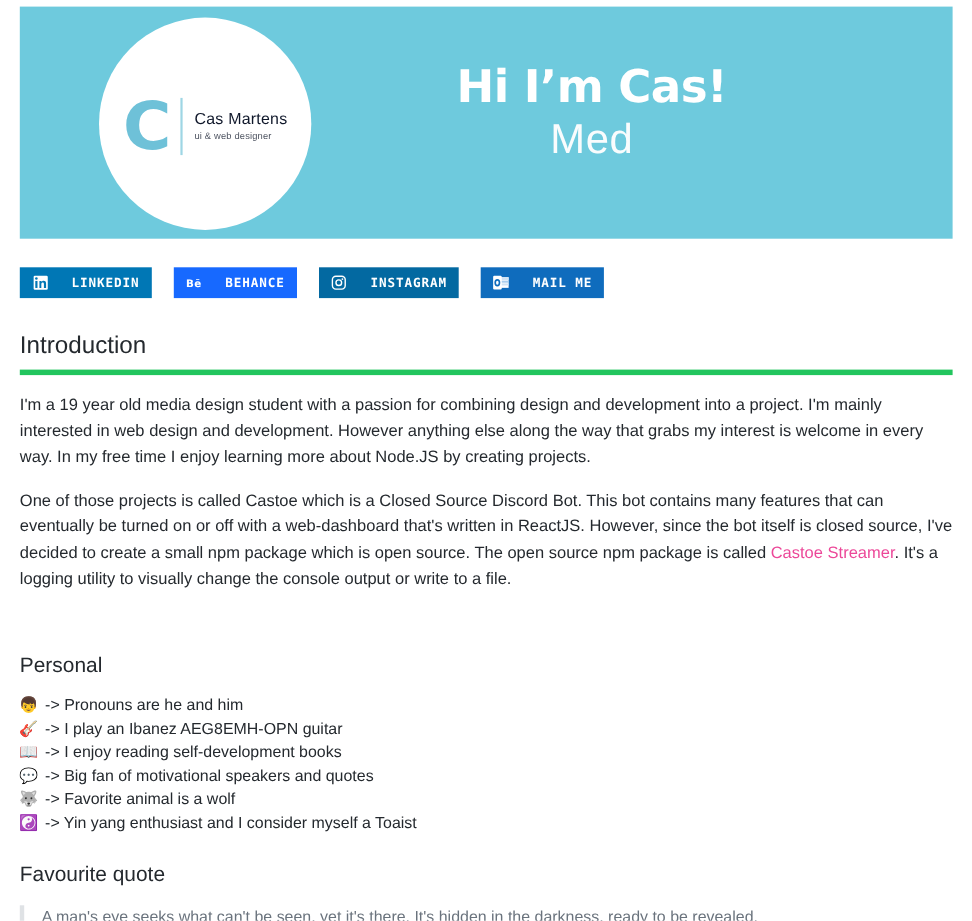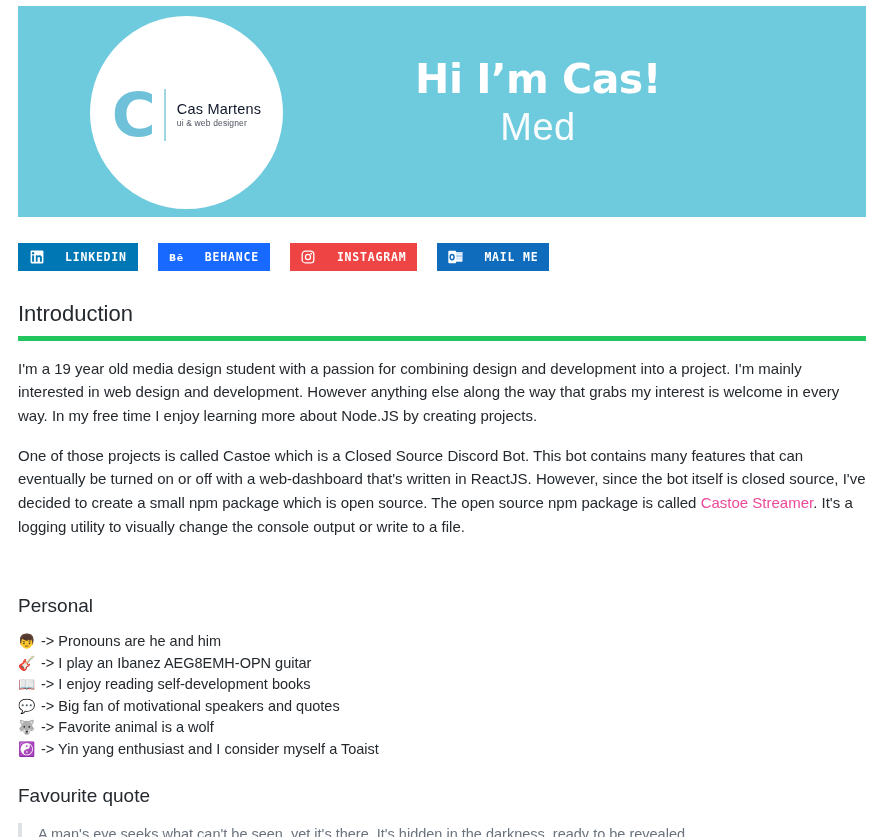--- a/index.html
+++ b/index.html
@@ -218,21 +218,21 @@
 
     <a class="badge" style="background:#1769ff">
       <span class="bicon">
         <svg width="17" height="13" viewBox="0 0 24 18">
             <text x="0" y="14" font-family="DejaVu Sans, sans-serif" font-size="15" font-weight="bold" fill="#fff">Bē</text>
           </svg>
       </span>
       <span>BEHANCE</span>
     </a>
 
-    <a class="badge" style="background:#ef4444">
+    <a class="badge" style="background:#0369a1">
       <span class="bicon">
         <svg width="14" height="14" viewBox="0 0 24 24">
             <rect x="2" y="2" width="20" height="20" rx="5.5" fill="none" stroke="#fff" stroke-width="2.2"></rect>
             <circle cx="12" cy="12" r="4.4" fill="none" stroke="#fff" stroke-width="2.2"></circle>
             <circle cx="17.6" cy="6.4" r="1.5" fill="#fff"></circle>
           </svg>
       </span>
       <span>INSTAGRAM</span>
     </a>
 

